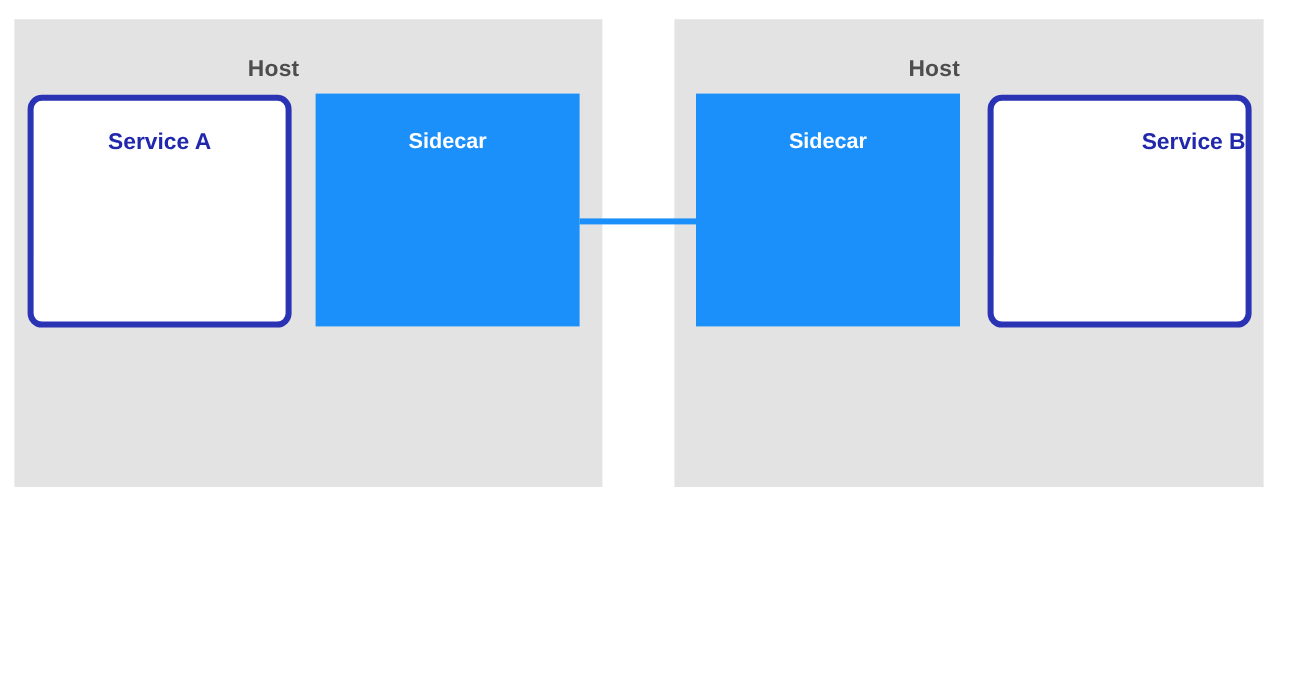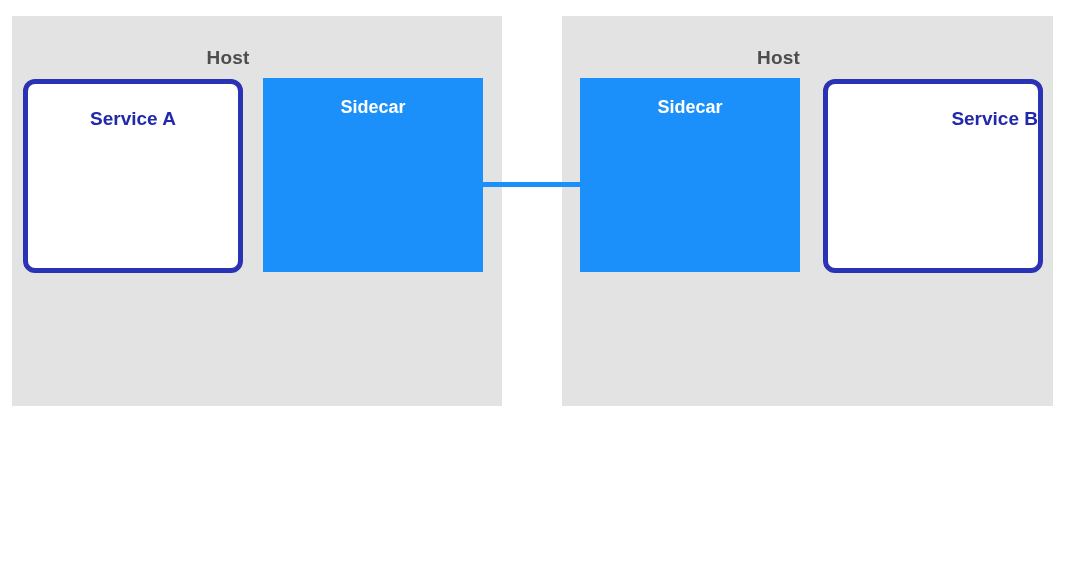--- a/index.html
+++ b/index.html
@@ -52,21 +52,21 @@
     padding-top: 24px;
     top: 63px;
   }
   .service .box-label {
     font-size: 19px;
     font-weight: bold;
     color: var(--service-label, #2128AC);
   }
   .sidecar {
     background: var(--sidecar-fill, #1B90FA);
-    padding-top: 19px;
+    padding-top: 29px;
   }
   .sidecar .box-label {
     font-size: 18px;
     font-weight: bold;
     color: var(--sidecar-label, #FFFFFF);
   }
   
   .host.left  .service { left: 11px; }
   .host.left  .sidecar { left: 251px; }
   .host.right .sidecar { left: 18px; }

